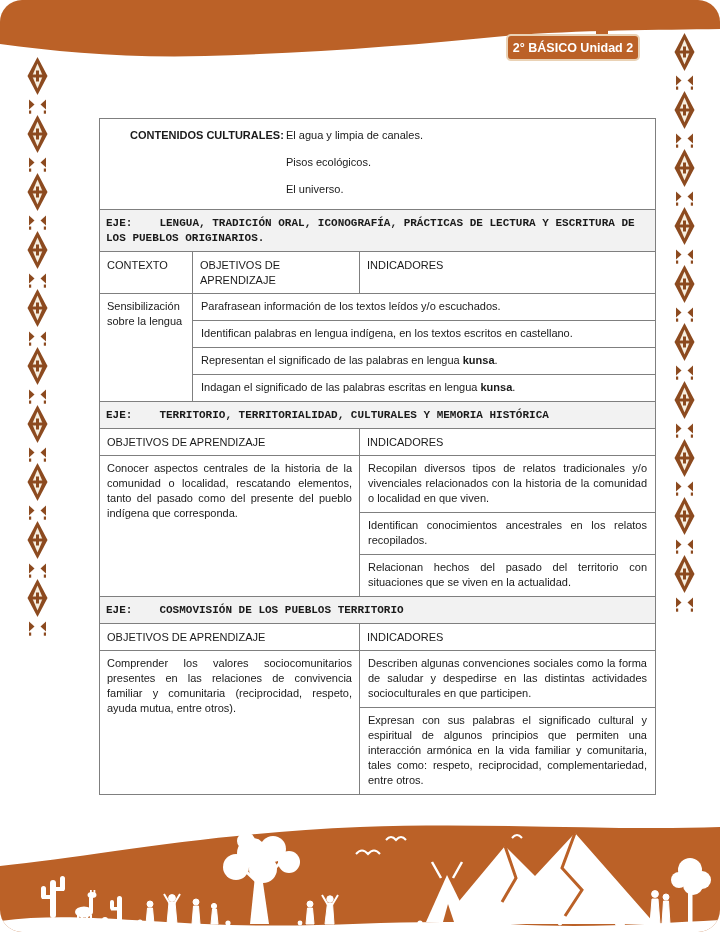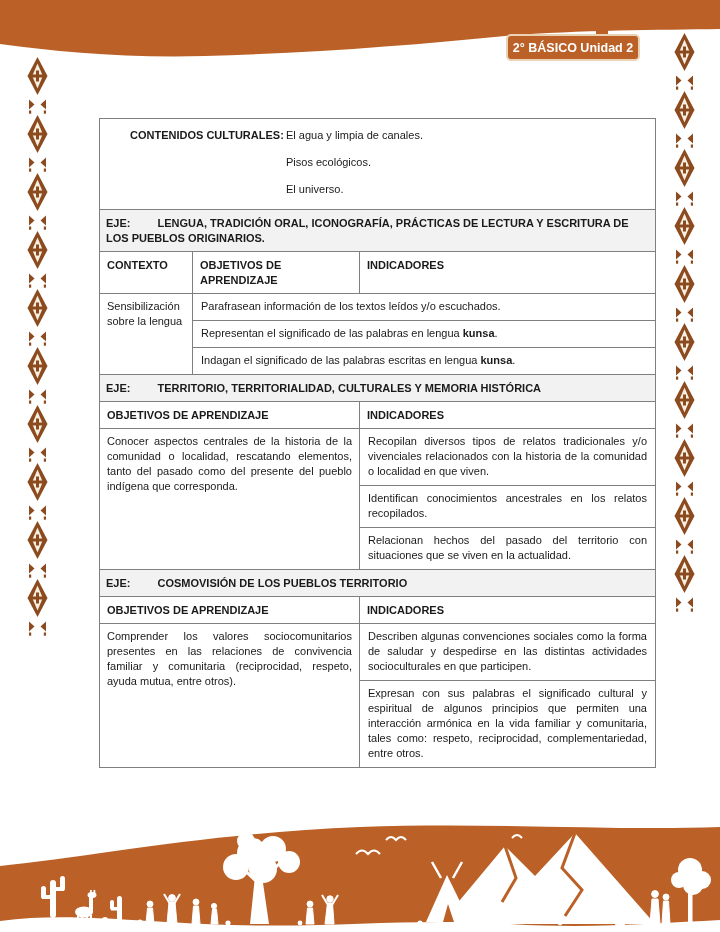--- a/index.html
+++ b/index.html
@@ -1,18 +1,18 @@
 <!DOCTYPE html>
 <html style="--band-orange: #BB6127; --pattern-brown: #8C4A1F; --pattern-cream: #F6EEDF; --table-border: #7F7F7F; --eje-bg: #F2F2F2;"><head>
 <meta charset="utf-8">
 <style>
   html,body{margin:0;padding:0;background:#fff;}
   .sheet{
     position:relative;width:720px;height:932px;overflow:hidden;background:#fff;
-    font-family:"Liberation Sans",sans-serif;color:#1a1a1a;
+    font-family:"Liberation Sans",sans-serif;color:#1a1a1a;border-radius:22px;
   }
   
   .top-band{position:absolute;left:0;top:0;width:720px;height:60px;}
   
   .badge{
     position:absolute;left:506px;top:34px;width:134px;height:27px;
     background:var(--band-orange,#BB6127);
     border:2px solid #EAD2B5;border-radius:5px;
     display:flex;align-items:center;justify-content:center;
     color:#fff;font-weight:bold;font-size:12.5px;box-sizing:border-box;
@@ -25,25 +25,25 @@
   .doc-table{
     position:absolute;left:99px;top:118px;width:557px;box-sizing:border-box;
     border:1px solid var(--table-border,#7F7F7F);background:#fff;
     font-size:11px;line-height:15px;
   }
   .t-row{border-top:1px solid var(--table-border,#7F7F7F);}
   .t-row:first-child{border-top:none;margin-left:24px;}
   .cc-row{display:flex;padding:9px 6px 0 6px;}
   .cc-label{flex:0 0 156px;font-weight:bold;}
   .cc-items .cc-item{margin-bottom:12px;}
-  .eje-row{background:var(--eje-bg,#F2F2F2);padding:6px 6px 5px 6px;font-weight:bold;}
+  .eje-row{background:var(--eje-bg,#F2F2F2);padding:6px 6px 5px 6px;font-weight:bold;font-family:Liberation Mono, monospace;}
   .eje-tab{display:inline-block;width:27px;}
   .cols{display:flex;align-items:stretch;}
   .cell{padding:5px 7px 6px 7px;box-sizing:border-box;}
-  .hdr{font-weight:bold;padding:6px 9px 5px 7px;}
+  .hdr{font-weight:normal;padding:6px 9px 5px 7px;}
   .c1{flex:0 0 93px;border-right:1px solid var(--table-border,#7F7F7F);}
   .c2{flex:0 0 167px;border-right:1px solid var(--table-border,#7F7F7F);}
   .c3{flex:1 1 auto;}
   .cA{flex:0 0 260px;border-right:1px solid var(--table-border,#7F7F7F);}
   .cB{flex:1 1 auto;}
   .nopad{padding:0;}
   .sub{padding:5px 8px 6px 8px;border-top:1px solid var(--table-border,#7F7F7F);}
   .sub:first-child{border-top:none;}
   .just{text-align:justify;}
   
@@ -104,20 +104,21 @@
     </div>
     <div class="t-row cols">
       <div class="cell hdr c1">CONTEXTO</div>
       <div class="cell hdr c2">OBJETIVOS DE APRENDIZAJE</div>
       <div class="cell hdr c3">INDICADORES</div>
     </div>
     <div class="t-row cols">
       <div class="cell c1">Sensibilización sobre la lengua</div>
       <div class="c3 nopad">
         <div class="sub just"><span>Parafrasean información de los textos leídos y/o escuchados.</span><b></b><span></span></div>
+        <div class="sub just"><span>Identifican palabras en lengua indígena, en los textos escritos en castellano.</span><b></b><span></span></div>
         <div class="sub just"><span>Representan el significado de las palabras en lengua </span><b>kunsa</b><span>.</span></div>
         <div class="sub just"><span>Indagan el significado de las palabras escritas en lengua </span><b>kunsa</b><span>.</span></div>
       </div>
     </div>
 
     <div class="t-row eje-row">
       <span>EJE:</span><span class="eje-tab"></span><span>TERRITORIO, TERRITORIALIDAD, CULTURALES Y MEMORIA HISTÓRICA</span>
     </div>
     <div class="t-row cols">
       <div class="cell hdr cA">OBJETIVOS DE APRENDIZAJE</div>

